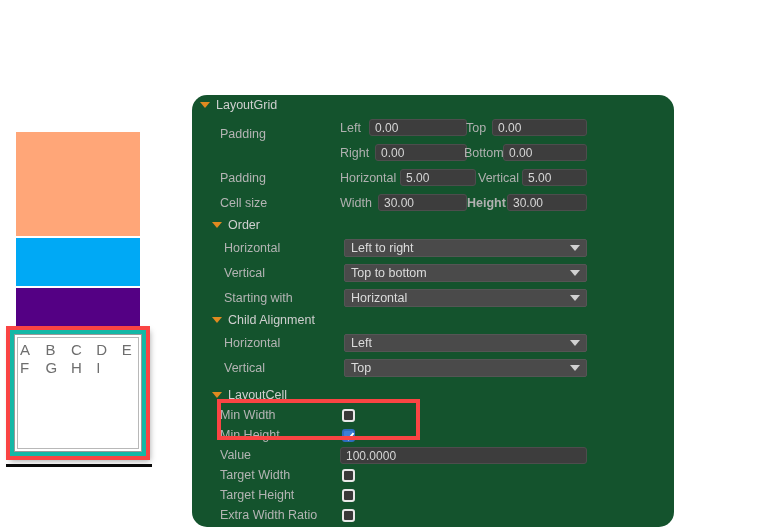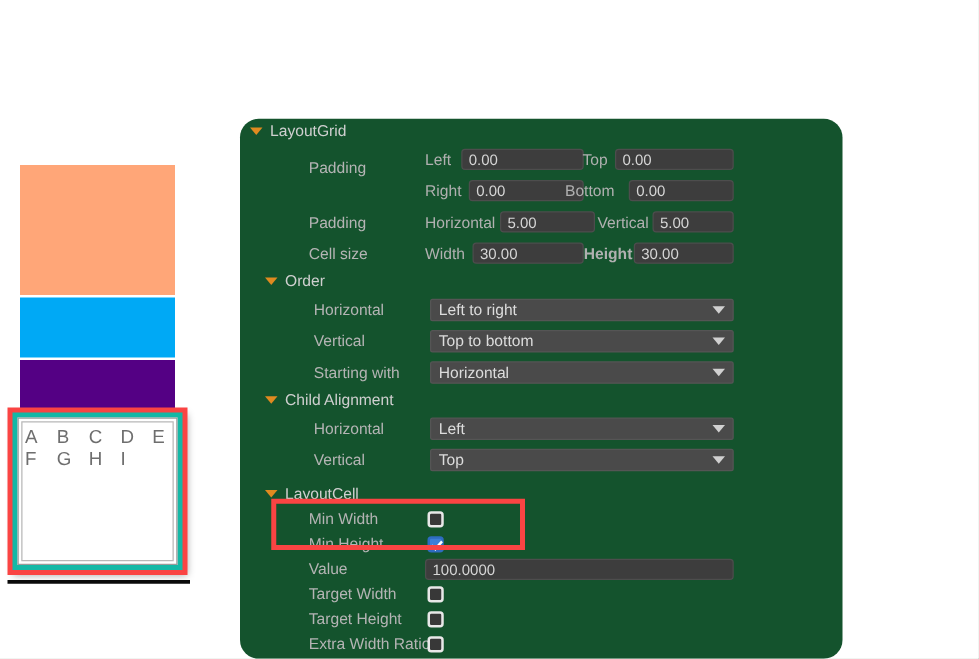--- a/index.html
+++ b/index.html
@@ -134,21 +134,20 @@
     display: flex;
     align-items: center;
     position: relative;
   }
   .prop-row.tall { height: 25px; }
 
   .row-label {
     color: #b4b4b4;
     font-size: 12.5px;
     white-space: nowrap;
-    margin-left: 27px;
   }
   .row-label.lvl1 { padding-left: 28px; width: 120px; box-sizing: border-box; }
   .row-label.lvl2 { padding-left: 32px; width: 120px; box-sizing: border-box; }
 
   .field-label {
     color: #b0b0b0;
     font-size: 12.5px;
     margin-right: 4px;
     white-space: nowrap;
   }
@@ -275,21 +274,21 @@
     <span class="row-label lvl1" style="position:absolute;top:12px;">Padding</span>
     <span class="field-label" style="position:absolute;left:148px;">Left</span>
     <span class="text-field" style="position:absolute;left:177px;width:98px;">0.00</span>
     <span class="field-label" style="position:absolute;left:274px;">Top</span>
     <span class="text-field" style="position:absolute;left:300px;width:95px;">0.00</span>
   </div>
 
   <div class="prop-row tall">
     <span class="field-label" style="position:absolute;left:148px;">Right</span>
     <span class="text-field" style="position:absolute;left:183px;width:92px;">0.00</span>
-    <span class="field-label" style="position:absolute;left:260px;">Bottom</span>
+    <span class="field-label" style="position:absolute;left:272px;">Bottom</span>
     <span class="text-field" style="position:absolute;left:311px;width:84px;">0.00</span>
   </div>
 
   <div class="prop-row tall">
     <span class="row-label lvl1">Padding</span>
     <span class="field-label" style="position:absolute;left:148px;">Horizontal</span>
     <span class="text-field" style="position:absolute;left:208px;width:76px;">5.00</span>
     <span class="field-label" style="position:absolute;left:286px;">Vertical</span>
     <span class="text-field" style="position:absolute;left:330px;width:65px;">5.00</span>
   </div>

